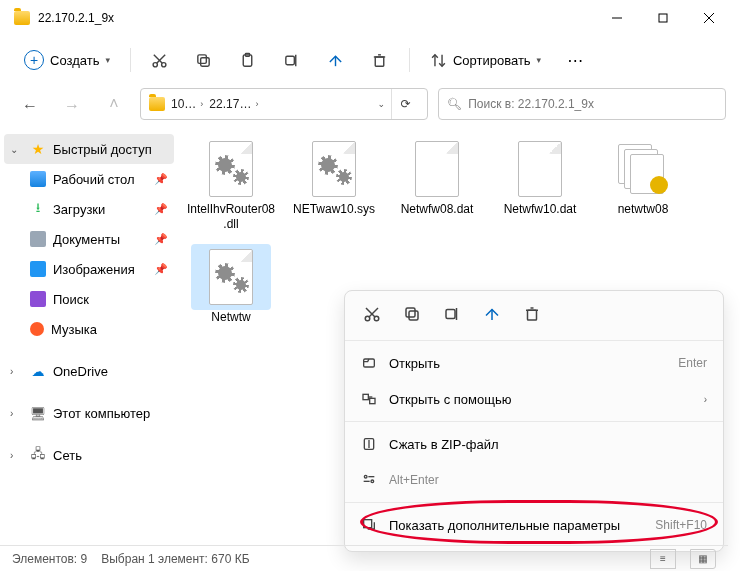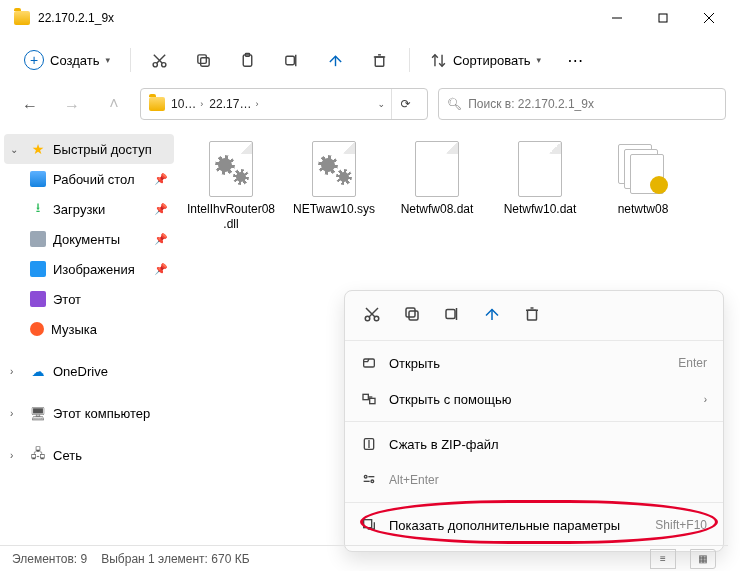--- a/index.html
+++ b/index.html
@@ -236,21 +236,21 @@
         <span>Документы</span>
         <span class="pin">📌</span>
       </div>
       <div class="side-item">
         <span class="ico ico-pic"></span>
         <span>Изображения</span>
         <span class="pin">📌</span>
       </div>
       <div class="side-item">
         <span class="ico ico-video"></span>
-        <span>Этот</span>
+        <span>Поиск</span>
       </div>
       <div class="side-item">
         <span class="ico ico-music"></span>
         <span>Музыка</span>
       </div>
       <div class="side-group-gap"></div>
       <div class="side-item">
         <span class="exp">›</span>
         <span class="ico ico-od">☁</span>
         <span>OneDrive</span>
@@ -307,20 +307,31 @@
       <div class="file">
           <div class="thumb-wrap">
             <div class="inf-stack">
               <div class="sheet s1"></div>
               <div class="sheet s2"></div>
               <div class="sheet s3"></div>
               <div class="gearov"></div>
             </div>
           </div>
           <span class="name">netwtw08</span>
+        </div>
+      <div class="file selected">
+          <div class="thumb-wrap">
+            <div class="page">
+              <div class="gears">
+                <div class="gear big"></div>
+                <div class="gear small"></div>
+              </div>
+            </div>
+          </div>
+          <span class="name">Netwtw</span>
         </div>
     </div>
   </div>
 
   <div class="ctx">
     <div class="ctx-icons">
       <span><svg viewBox="0 0 24 24" fill="none" stroke="#444" stroke-width="2">
             <circle cx="6" cy="18" r="3"></circle>
             <circle cx="18" cy="18" r="3"></circle>
             <line x1="8" y1="16" x2="20" y2="4"></line>

